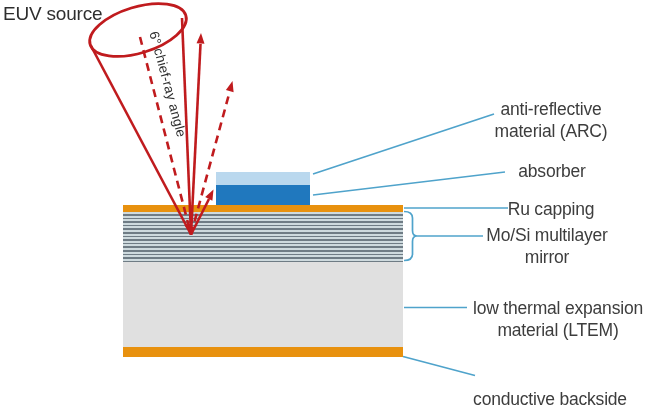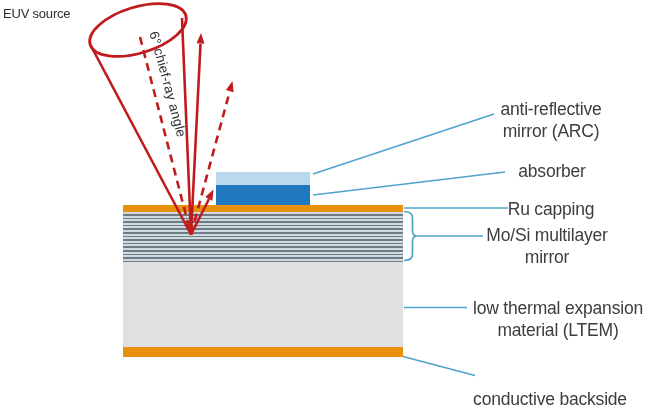--- a/index.html
+++ b/index.html
@@ -47,21 +47,21 @@
     position: absolute;
     color: var(--text);
     font-size: 17.5px;
     line-height: 22px;
     text-align: center;
     white-space: pre-line;
     letter-spacing: -0.2px;
   }
   #source-label {
     left: 3px; top: 3px;
-    font-size: 13px;
+    font-size: 19px;
     text-align: left;
     color: #2e2e2e;
   }
   #angle-label {
     left: 159.5px; top: 30px;
     width: 220px;
     font-size: 13.5px;
     line-height: 14px;
     text-align: left;
     transform-origin: 0 0;
@@ -111,21 +111,21 @@
     <line class="red-stroke" stroke-width="2.6" stroke-dasharray="8 5.5" x1="191" y1="234.5" x2="229.8" y2="91.2"></line>
     <polygon class="red-fill" points="232.5,81 233.6,92.2 225.9,90.1"></polygon>
 
     <line class="red-stroke" stroke-width="2.6" x1="191" y1="234.5" x2="209" y2="199"></line>
     <polygon class="red-fill" points="213.5,189.5 212.4,200.7 205.2,197.1"></polygon>
   </svg>
 
   <div class="lbl" id="source-label">EUV source</div>
   <div class="lbl" id="angle-label">6° chief-ray angle</div>
   <div class="lbl" id="arc-label">anti-reflective
-mirror (ARC)</div>
+material (ARC)</div>
   <div class="lbl" id="absorber-label">absorber</div>
   <div class="lbl" id="mirror-label">Mo/Si multilayer
 mirror</div>
   <div class="lbl" id="ru-label">Ru capping</div>
   <div class="lbl" id="ltem-label">low thermal expansion
 material (LTEM)</div>
   <div class="lbl" id="backside-label">conductive backside
 coating</div>
 </div>
 

